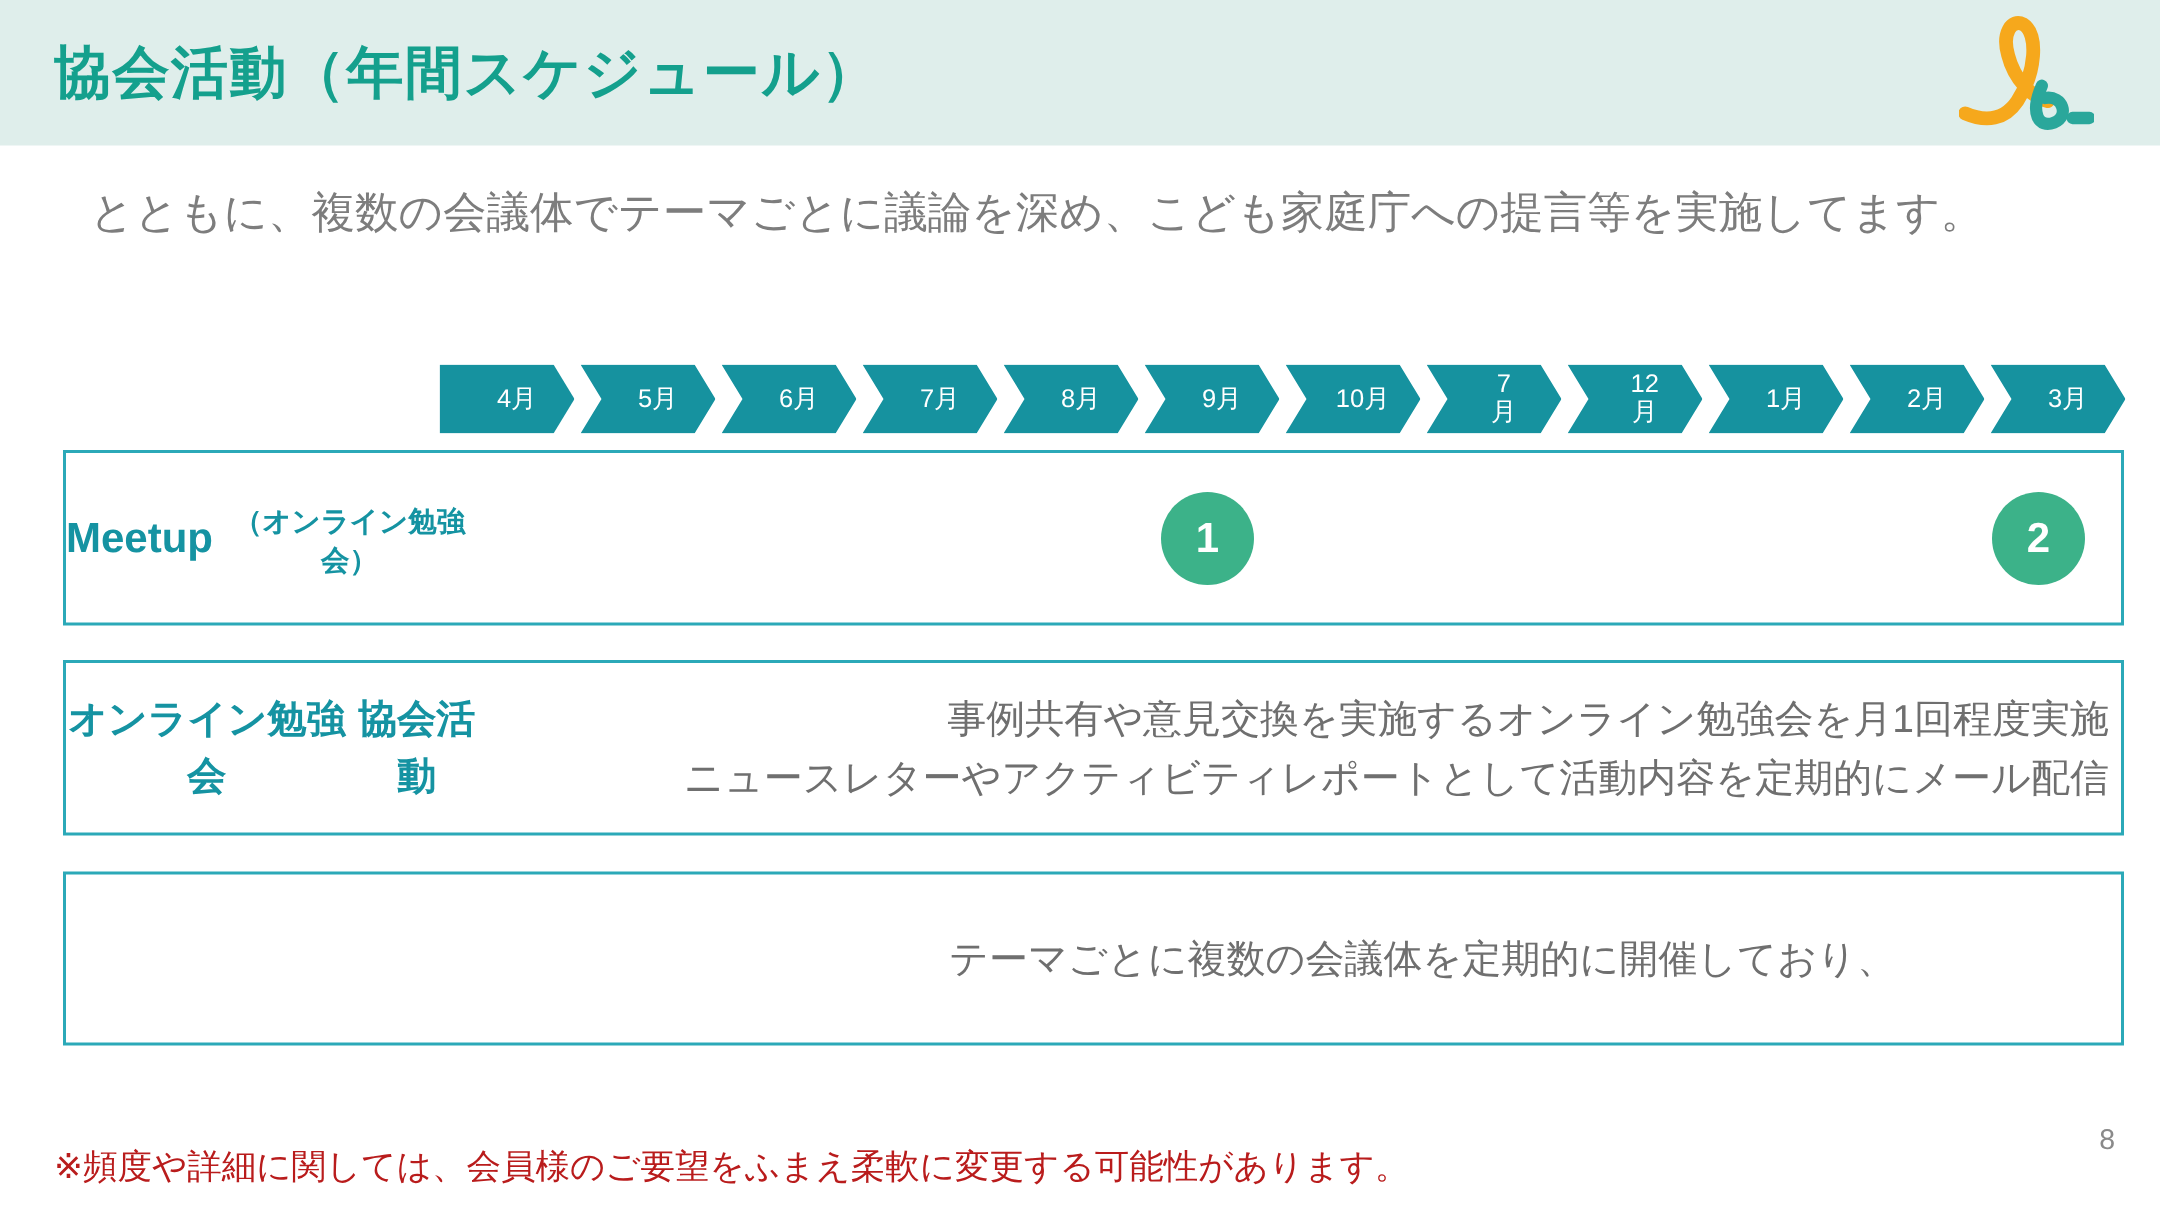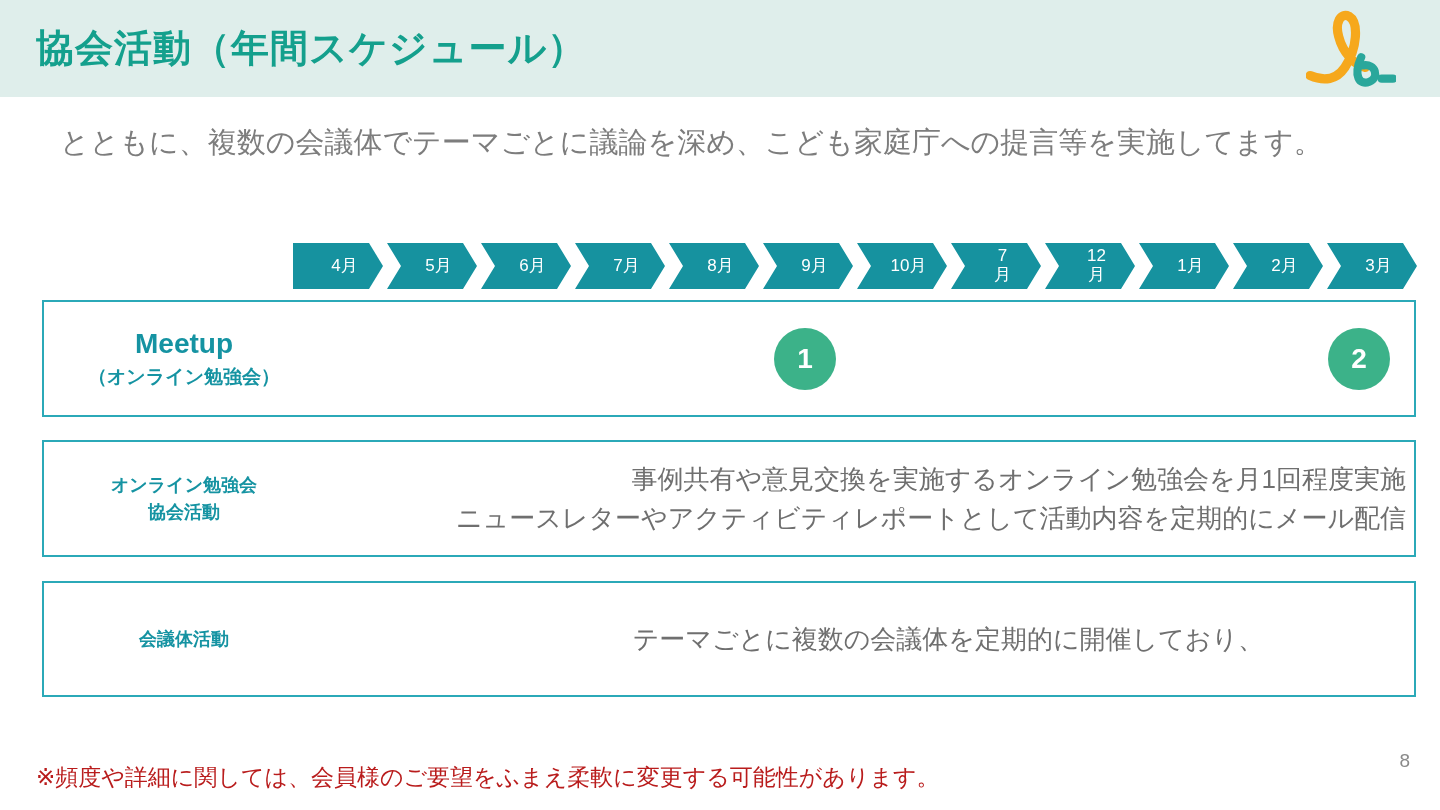--- a/index.html
+++ b/index.html
@@ -47,26 +47,26 @@
   
   .row {
     position:absolute; left:42px; width:1374px; height:117px;
     background:#ffffff; border:2px solid #2ba9b8;
   }
   .row-1 { top:300px; }
   .row-2 { top:440px; }
   .row-3 { top:581px; height:116px; }
   .row-label {
     position:absolute; left:0; top:0; width:280px; height:100%;
-    display:flex; flex-direction:column; align-items:center; justify-content:center;
+    display:flex; flex-direction:row; align-items:center; justify-content:center;
     color:#1593a2; font-weight:bold; text-align:center;
   }
   .row-label .main-en { font-size:28px; }
   .row-label .sub { font-size:19px; margin-top:4px; }
-  .row-label .line { font-size:18px; line-height:1.45; }
+  .row-label .line { font-size:26px; line-height:1.45; }
   .row-desc {
     position:absolute; left:280px; right:8px; top:0; height:100%;
     display:flex; flex-direction:column; align-items:flex-end; justify-content:center;
     color:#6f6f6f; font-size:26px; line-height:1.5; text-align:center;
   }
   .row-3 .row-desc { right:150px; }
 
   .marker {
     position:absolute; top:50%; transform:translateY(-50%);
     width:62px; height:62px; border-radius:50%;
@@ -160,23 +160,20 @@
       <div class="line">オンライン勉強会</div>
       <div class="line">協会活動</div>
     </div>
     <div class="row-desc">
       <div>事例共有や意見交換を実施するオンライン勉強会を月1回程度実施</div>
       <div>ニュースレターやアクティビティレポートとして活動内容を定期的にメール配信</div>
     </div>
   </div>
 
   <div class="row row-3">
-    <div class="row-label">
-      <div class="line">会議体活動</div>
-    </div>
     <div class="row-desc">
       <div>テーマごとに複数の会議体を定期的に開催しており、</div>
     </div>
   </div>
 
   <div class="footnote">※頻度や詳細に関しては、会員様のご要望をふまえ柔軟に変更する可能性があります。</div>
   <div class="page-number">8</div>
 
 </div>
 

